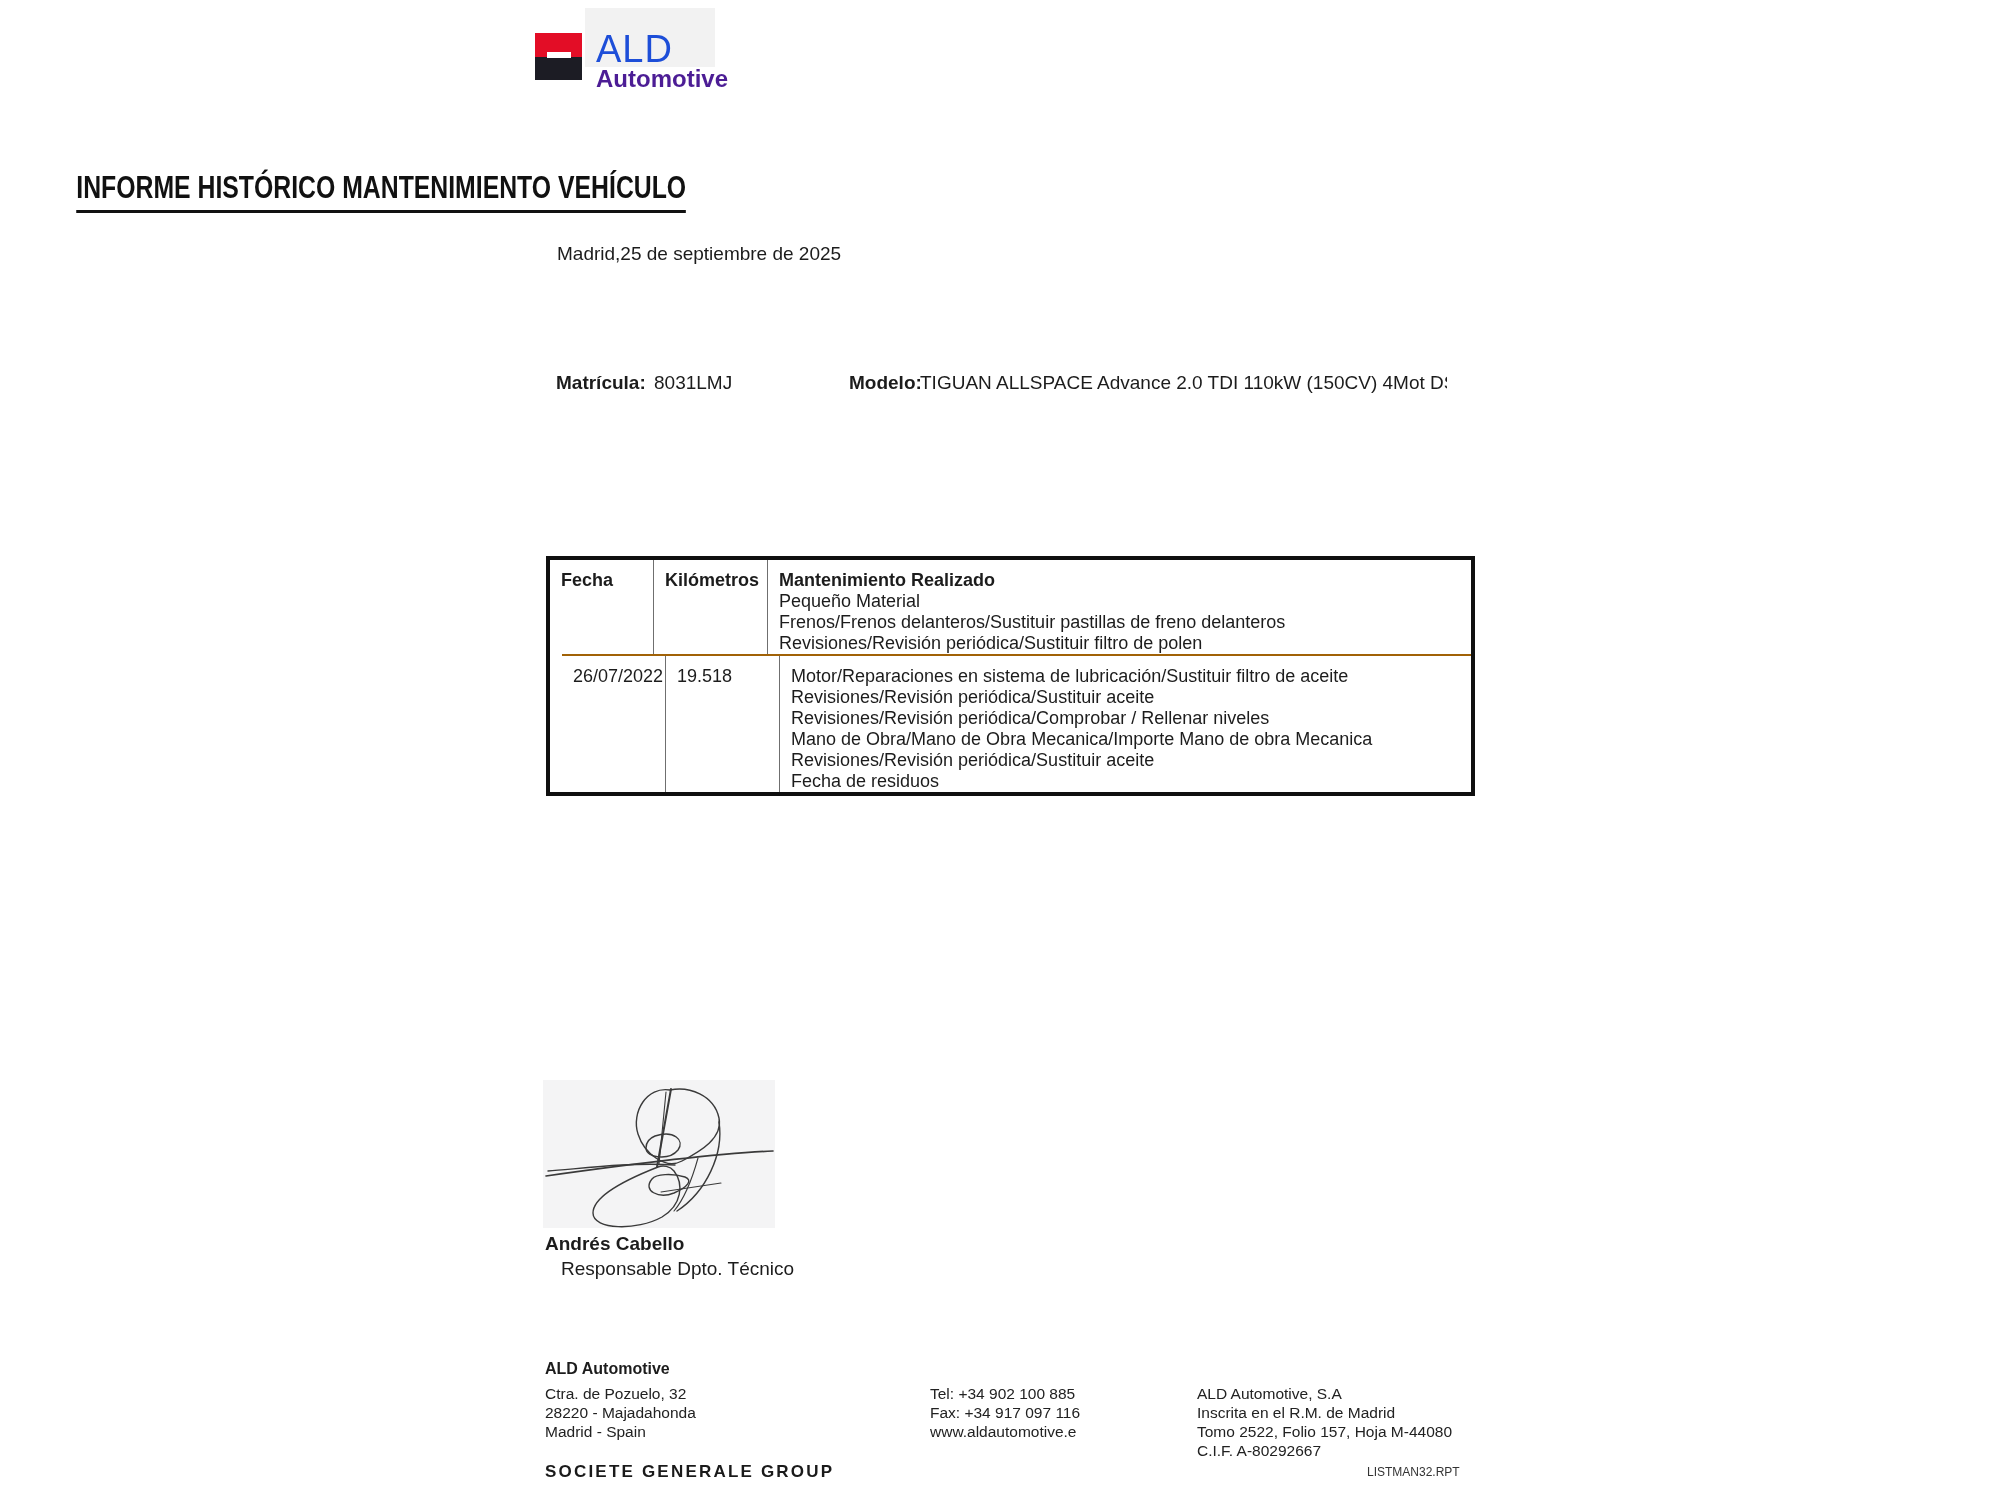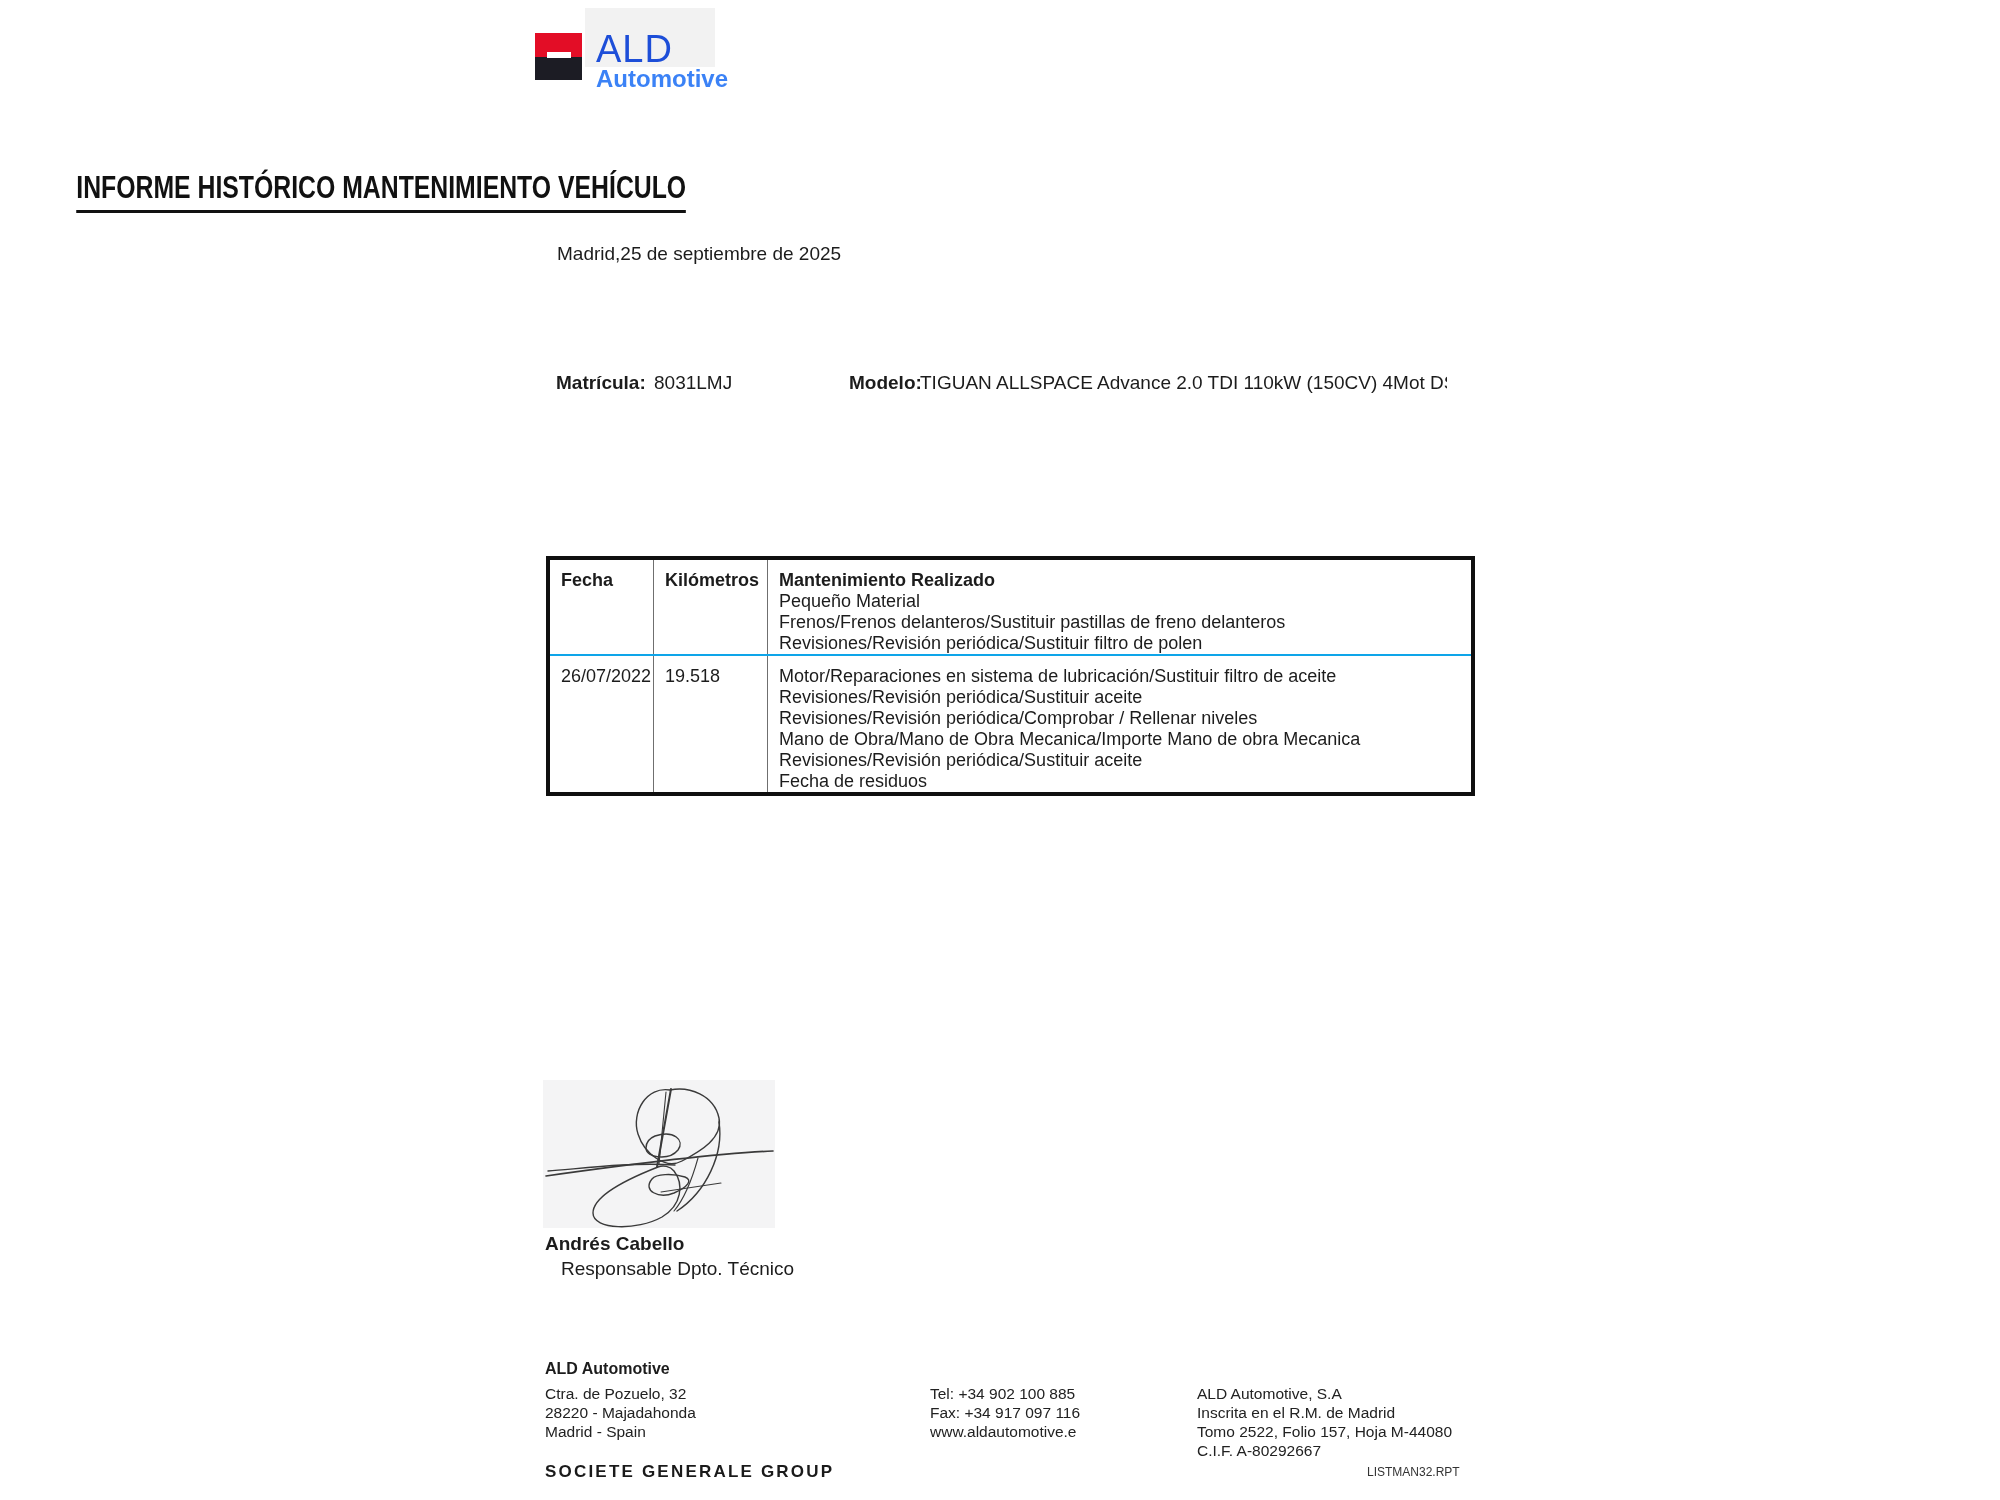--- a/index.html
+++ b/index.html
@@ -28,21 +28,21 @@
     position: absolute; left: 50%; top: 19px; width: 24px; height: 6px;
     transform: translateX(-50%); background: #ffffff; z-index: 2;
   }
   .logo-brand {
     position: absolute; left: 63px; top: 22px;
     font-size: 38px; line-height: 38px; font-weight: 400;
     letter-spacing: 1px; color: #1d4ed8;
   }
   .logo-sub {
     position: absolute; left: 63px; top: 58px;
-    font-size: 24px; line-height: 26px; font-weight: 600; color: #3b82f6;
+    font-size: 24px; line-height: 26px; font-weight: 600; color: #4c1d95;
   }
 
   
   .title-row { left: 0; top: 170px; width: 2000px; text-align: left; }
   .title-text {
     display: inline-block;
     font-size: 31px; font-weight: 700; color: #111;
     letter-spacing: 0px;
     border-bottom: 3px solid #111;
     padding-bottom: 4px;
@@ -61,21 +61,21 @@
   .val-modelo    { left: 920px; top: 372px; width: 527px; overflow: hidden; white-space: nowrap; }
 
   
   .mtable {
     left: 546px; top: 556px; width: 929px;
     border: 4px solid #0f0f0f;
     background: #fff;
   }
   .trow { display: flex; }
   .trow.header-block { min-height: 92px; }
-  .trow.data-block   { min-height: 127px; border-top: 2px solid #0ea5e9; }
+  .trow.data-block   { min-height: 127px; border-top: 2px solid #a16207; margin-left: 12px; }
   .tcell { padding: 10px 10px 0 11px; font-size: 18px; line-height: 21px; }
   .c-fecha { width: 104px; border-right: 1.5px solid #6f6f6f; }
   .c-km    { width: 114px; border-right: 1.5px solid #6f6f6f; }
   .c-mant  { flex: 1; }
   .th { font-weight: 700; }
   .mline { font-size: 18px; line-height: 21px; }
 
   
   .sig-box {
     left: 543px; top: 1080px; width: 232px; height: 148px;

